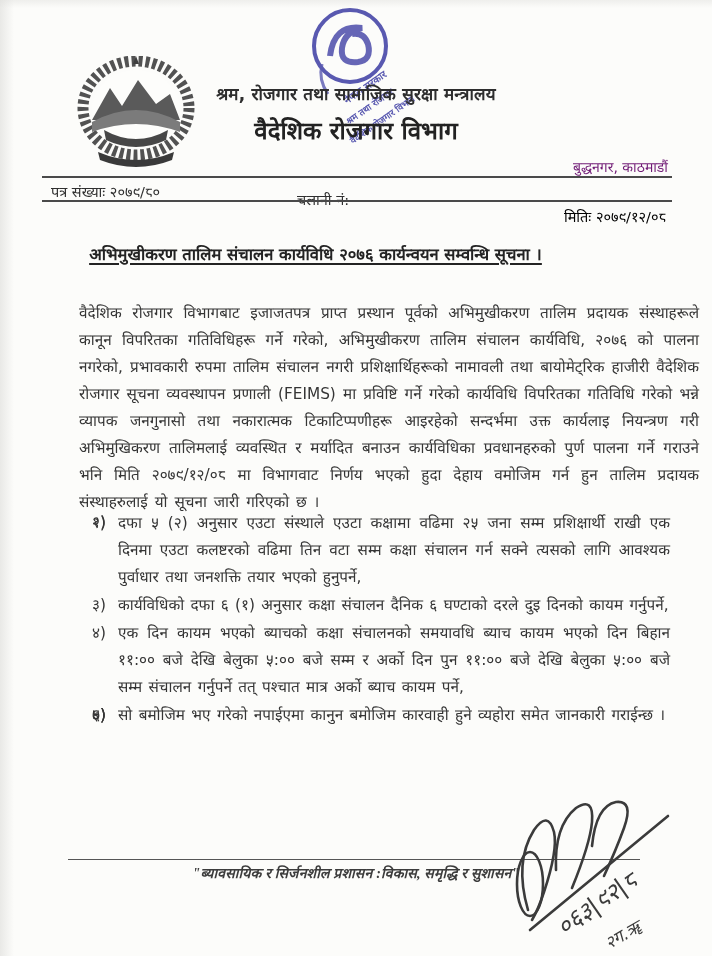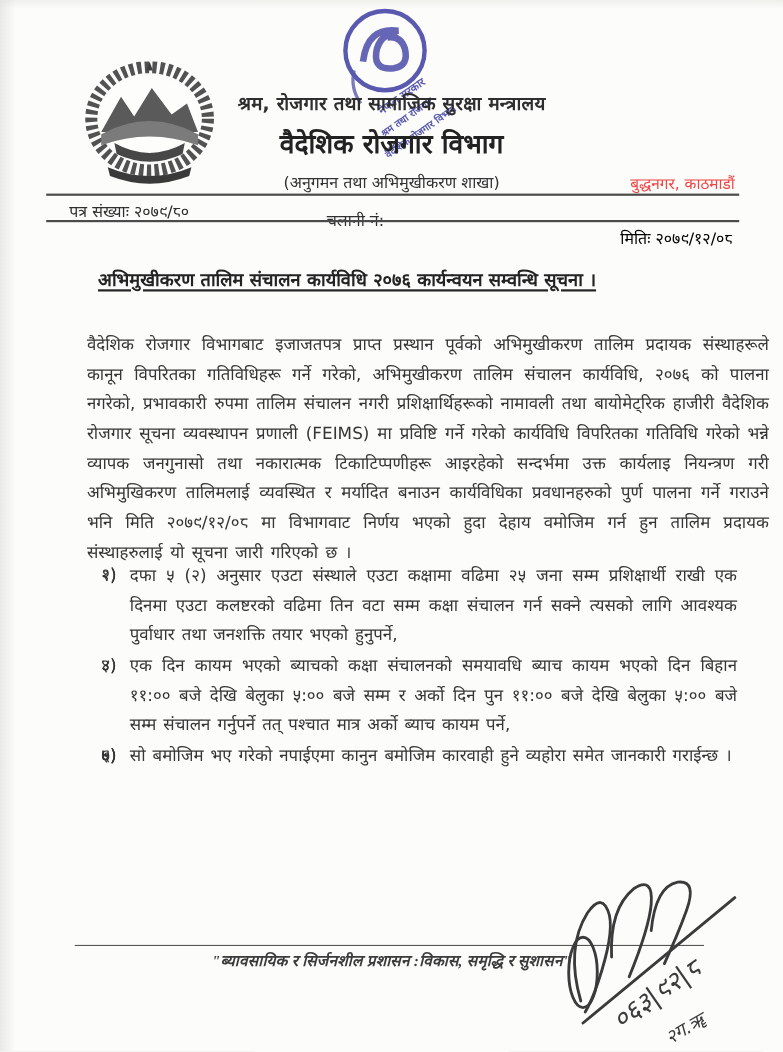--- a/index.html
+++ b/index.html
@@ -27,29 +27,29 @@
   
   .emblem{position:absolute;left:76px;top:56px;width:120px;height:118px;}
   .stamp{position:absolute;left:292px;top:2px;width:170px;height:150px;opacity:.88;}
   .stamp text{font-family:"DejaVu Sans",sans-serif;font-weight:bold;}
 
   .hdr-text{position:absolute;left:0;top:82px;width:712px;text-align:center;}
   .ministry{font-size:17px;font-weight:600;color:#2e2e2e;letter-spacing:.2px;}
   .dept{font-size:24px;font-weight:700;color:#222;margin-top:8px;}
   .branch{font-size:14.5px;color:#333;margin-top:9px;}
 
-  .address{position:absolute;right:44px;top:157px;font-size:14px;color:#ef4444;}
+  .address{position:absolute;right:44px;top:157px;font-size:14px;color:#701a75;}
 
   .rule{position:absolute;left:42px;right:40px;height:0;border-top:2.4px solid #4a4a4a;}
   .rule-1{top:176px;}
   .rule-2{top:200px;border-top-width:2px;}
   .rule-footer{left:68px;right:72px;top:859px;border-top:1.6px solid #555;}
 
   .refrow{position:absolute;left:47px;top:181px;width:620px;font-size:14.5px;color:#2f2f2f;}
-  .letter-no{position:absolute;left:16px;top:0;}
+  .letter-no{position:absolute;left:4px;top:0;}
   .chalani{position:absolute;left:250px;top:8px;}
   .daterow{position:absolute;right:46px;top:206px;font-size:14.5px;color:#000000;text-align:right;}
 
   
   .title{
     position:absolute;left:0;top:242px;width:631px;text-align:center;
     font-size:16.5px;font-weight:700;color:#232323;
   }
   .title span{text-decoration:underline;text-underline-offset:3px;text-decoration-thickness:1.6px;}
 
@@ -98,21 +98,20 @@
     <g transform="rotate(-35 95 95)" fill="#4343a6">
       <text x="58" y="78" font-size="10">नेपाल सरकार</text>
       <text x="48" y="96" font-size="9">श्रम तथा रोजगार</text>
       <text x="40" y="114" font-size="9">वैदेशिक रोजगार विभाग</text>
     </g>
   </svg>
 
   <div class="hdr-text">
     <div class="ministry">श्रम, रोजगार तथा सामाजिक सुरक्षा मन्त्रालय</div>
     <div class="dept">वैदेशिक रोजगार विभाग</div>
-    <div class="branch">(अनुगमन तथा अभिमुखीकरण शाखा)</div>
   </div>
   <div class="address">बुद्धनगर, काठमाडौं</div>
 
   <div class="rule rule-1"></div>
 
   <div class="refrow">
     <span class="letter-no">
       <span>पत्र संख्याः</span>
       <span>२०७९/८०</span>
     </span>
@@ -135,20 +134,21 @@
   <div class="list">
     <div class="li">
       <span class="num">१)</span>
     </div>
     <div class="li">
       <span class="num">२)</span>
       <span>दफा ५ (२) अनुसार एउटा संस्थाले एउटा कक्षामा वढिमा २५ जना सम्म प्रशिक्षार्थी राखी एक दिनमा एउटा कलष्टरको वढिमा तिन वटा सम्म कक्षा संचालन गर्न सक्ने त्यसको लागि आवश्यक पुर्वाधार तथा जनशक्ति तयार भएको हुनुपर्ने,</span>
     </div>
     <div class="li">
       <span class="num">३)</span>
+      <span>कार्यविधिको दफा ६ (१) अनुसार कक्षा संचालन दैनिक ६ घण्टाको दरले दुइ दिनको कायम गर्नुपर्ने,</span>
     </div>
     <div class="li">
       <span class="num">४)</span>
       <span>एक दिन कायम भएको ब्याचको कक्षा संचालनको समयावधि ब्याच कायम भएको दिन बिहान ११:०० बजे देखि बेलुका ५:०० बजे सम्म र अर्को दिन पुन ११:०० बजे देखि बेलुका ५:०० बजे सम्म संचालन गर्नुपर्ने तत् पश्चात मात्र अर्को ब्याच कायम पर्ने,</span>
     </div>
     <div class="li">
       <span class="num">५)</span>
     </div>
     <div class="li">
       <span class="num">६)</span>

